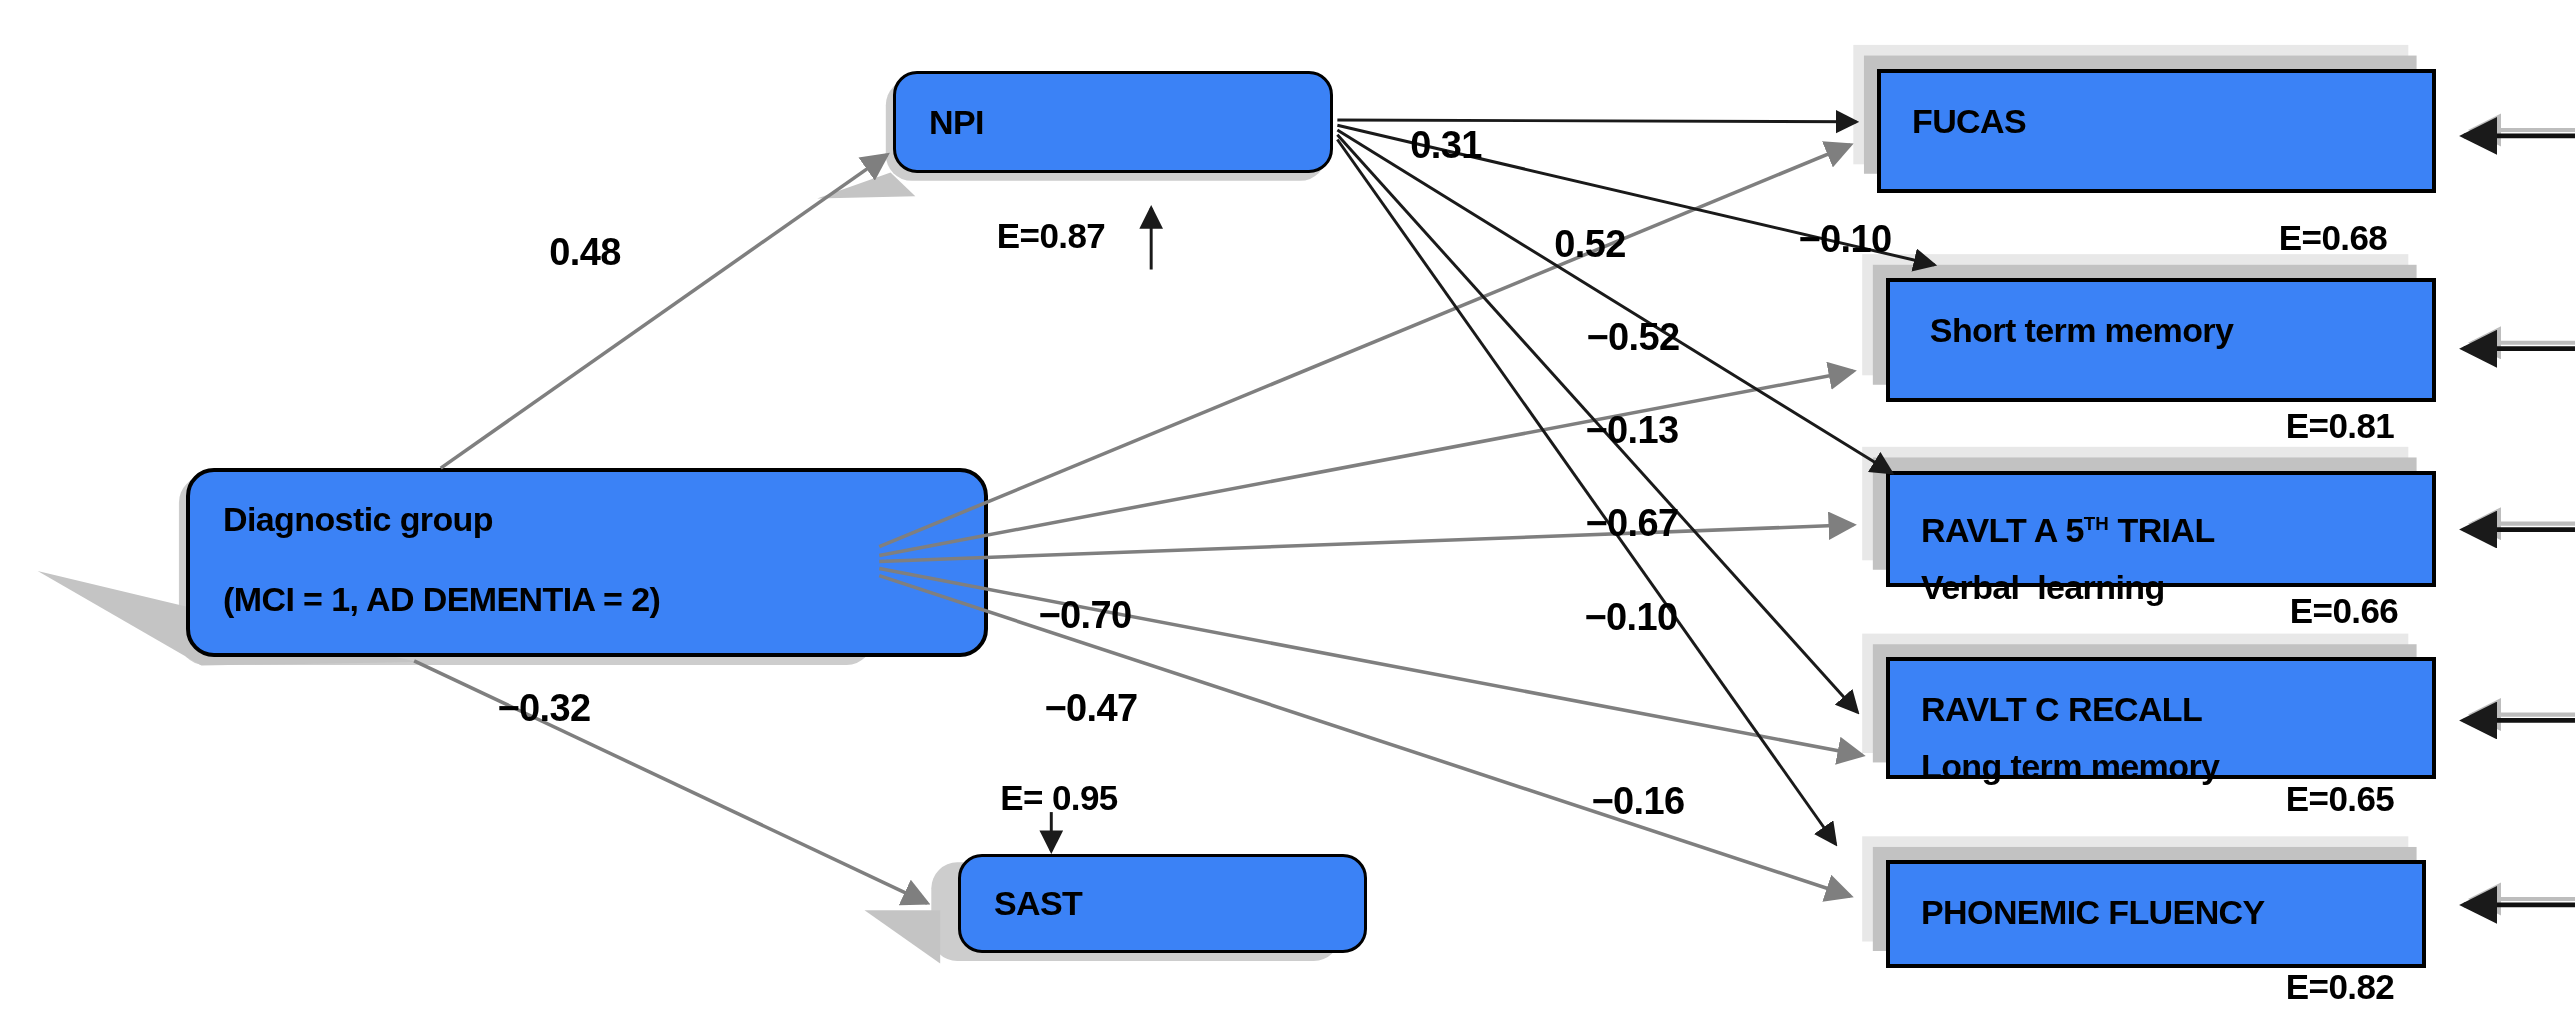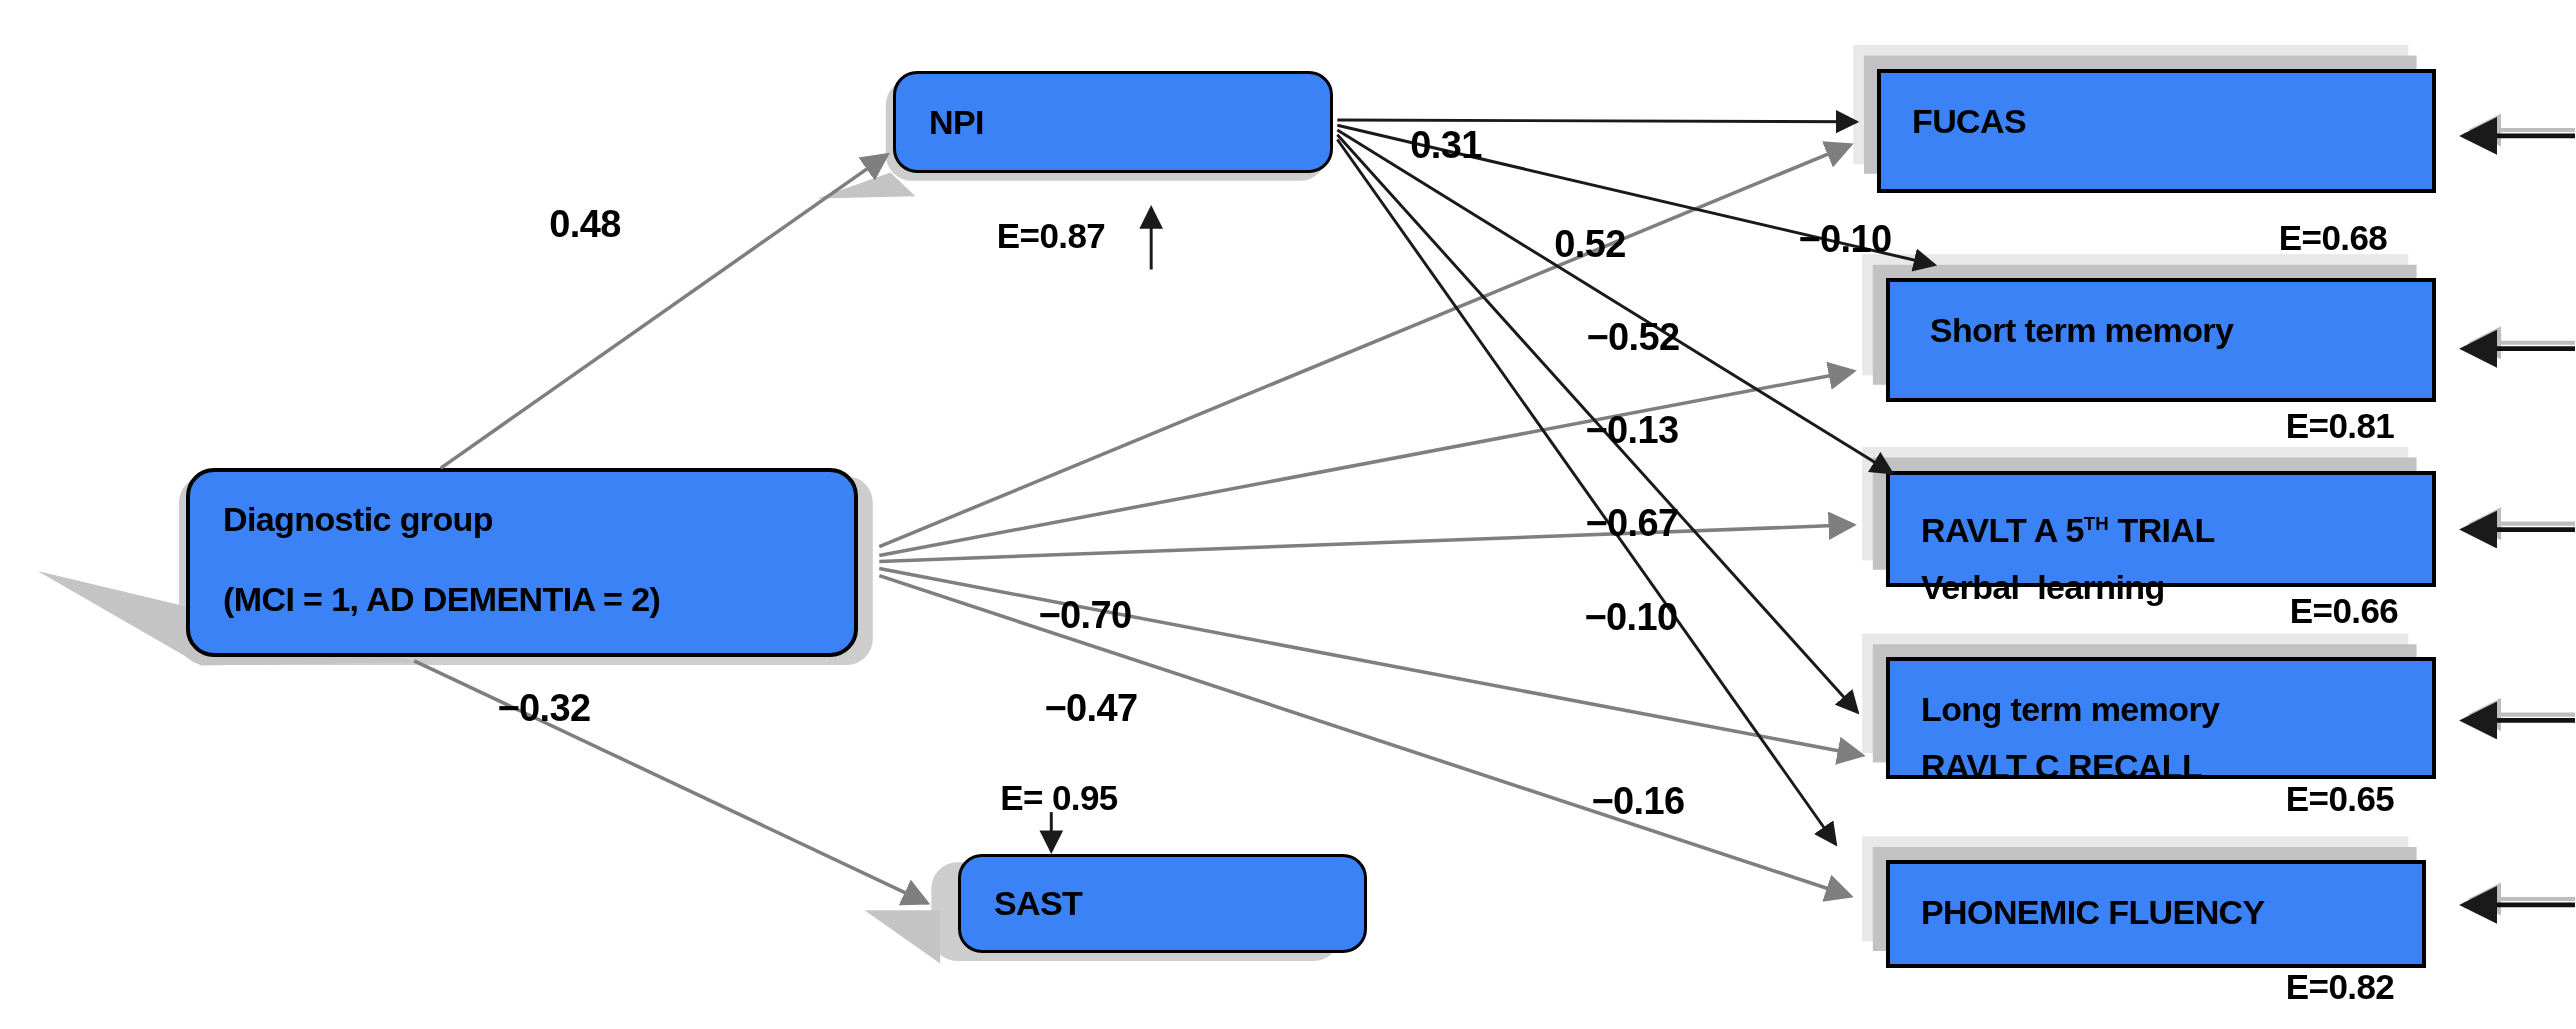--- a/index.html
+++ b/index.html
@@ -38,27 +38,27 @@
       <rect x="3150" y="1415" width="924" height="178" fill="#e8e8e8"></rect>
       <rect x="3168" y="1433" width="920" height="176" fill="#c2c2c2"></rect>
       <rect x="302" y="806" width="1174" height="319" rx="44" fill="#cdcdcd"></rect>
       <rect x="1498" y="134" width="745" height="172" rx="44" fill="#cdcdcd"></rect>
       <rect x="1575" y="1459" width="691" height="167" rx="44" fill="#cdcdcd"></rect>
       <polygon points="63,966 705,1120 340,1126" fill="#c4c4c4"></polygon>
       <polygon points="1382,336 1506,292 1548,332" fill="#c4c4c4"></polygon>
       <polygon points="1462,1540 1590,1540 1590,1630" fill="#c4c4c4"></polygon>
     </svg>
   <div id="nodes">
-      <div class="node rounded diag" style="left: 186px; top: 468px; width: 672px; height: 189px;"><span class="t"><span>Diagnostic group</span></span><span class="t"><span>(MCI = 1, AD DEMENTIA = 2)</span></span></div>
+      <div class="node rounded diag" style="left: 186px; top: 468px; width: 802px; height: 189px;"><span class="t"><span>Diagnostic group</span></span><span class="t"><span>(MCI = 1, AD DEMENTIA = 2)</span></span></div>
       <div class="node rounded" style="left: 893px; top: 71px; width: 440px; height: 102px;"><span class="t"><span>NPI</span></span></div>
       <div class="node rounded" style="left: 938px; top: 854px; width: 409px; height: 99px; margin-left: 20px;"><span class="t"><span>SAST</span></span></div>
       <div class="node rect" style="left: 1877px; top: 69px; width: 559px; height: 124px;"><span class="t"><span>FUCAS</span></span></div>
       <div class="node rect" style="left: 1886px; top: 278px; width: 550px; height: 124px;"><span class="t"><span> Short term memory</span></span></div>
       <div class="node rect" style="left: 1886px; top: 471px; width: 550px; height: 116px;"><span class="t"><span>RAVLT A 5</span><span class="sup">TH</span><span> TRIAL</span></span><span class="t"><span>Verbal  learning</span></span></div>
-      <div class="node rect" style="left: 1886px; top: 657px; width: 550px; height: 122px;"><span class="t"><span>Long term memory</span></span><span class="t"><span>RAVLT C RECALL</span></span></div>
+      <div class="node rect" style="left: 1886px; top: 657px; width: 550px; height: 122px;"><span class="t"><span>RAVLT C RECALL</span></span><span class="t"><span>Long term memory</span></span></div>
       <div class="node rect" style="left: 1886px; top: 860px; width: 540px; height: 108px;"><span class="t"><span>PHONEMIC FLUENCY</span></span></div>
     </div>
   <svg id="front" class="layer" viewBox="0 0 4357 1741" width="2576" height="1029">
     <defs>
       <marker id="m-gray" markerWidth="8" markerHeight="8" refX="7" refY="4" orient="auto" markerUnits="strokeWidth">
         <path d="M0,0 L8,4 L0,8 z" fill="#7f7f7f"></path>
       </marker>
       <marker id="m-black" markerWidth="8" markerHeight="8" refX="7" refY="4" orient="auto" markerUnits="strokeWidth">
         <path d="M0,0 L8,4 L0,8 z" fill="#1a1a1a"></path>
       </marker>
@@ -85,21 +85,21 @@
       <line x1="4356" y1="580" x2="4182" y2="580" stroke="#bdbdbd" stroke-width="7" marker-end="url(#m-shadow)"></line>
       <line x1="4356" y1="590" x2="4168" y2="590" stroke="#111111" stroke-width="8" marker-end="url(#m-black)"></line>
       <line x1="4356" y1="886" x2="4182" y2="886" stroke="#bdbdbd" stroke-width="7" marker-end="url(#m-shadow)"></line>
       <line x1="4356" y1="896" x2="4168" y2="896" stroke="#111111" stroke-width="8" marker-end="url(#m-black)"></line>
       <line x1="4356" y1="1209" x2="4182" y2="1209" stroke="#bdbdbd" stroke-width="7" marker-end="url(#m-shadow)"></line>
       <line x1="4356" y1="1219" x2="4168" y2="1219" stroke="#111111" stroke-width="8" marker-end="url(#m-black)"></line>
       <line x1="4356" y1="1521" x2="4182" y2="1521" stroke="#bdbdbd" stroke-width="7" marker-end="url(#m-shadow)"></line>
       <line x1="4356" y1="1531" x2="4168" y2="1531" stroke="#111111" stroke-width="8" marker-end="url(#m-black)"></line>
     </svg>
   <div class="lbl-layer" id="labels">
-      <div class="coef" style="left: 585px; top: 224px;">0.48</div>
+      <div class="coef" style="left: 585px; top: 252px;">0.48</div>
       <div class="coef" style="left: 544px; top: 708px;">−0.32</div>
       <div class="coef" style="left: 1446px; top: 145px;">0.31</div>
       <div class="coef" style="left: 1590px; top: 244px;">0.52</div>
       <div class="coef" style="left: 1845px; top: 239px;">−0.10</div>
       <div class="coef" style="left: 1633px; top: 337px;">−0.52</div>
       <div class="coef" style="left: 1632px; top: 430px;">−0.13</div>
       <div class="coef" style="left: 1632px; top: 523px;">−0.67</div>
       <div class="coef" style="left: 1631px; top: 617px;">−0.10</div>
       <div class="coef" style="left: 1085px; top: 615px;">−0.70</div>
       <div class="coef" style="left: 1091px; top: 708px;">−0.47</div>

